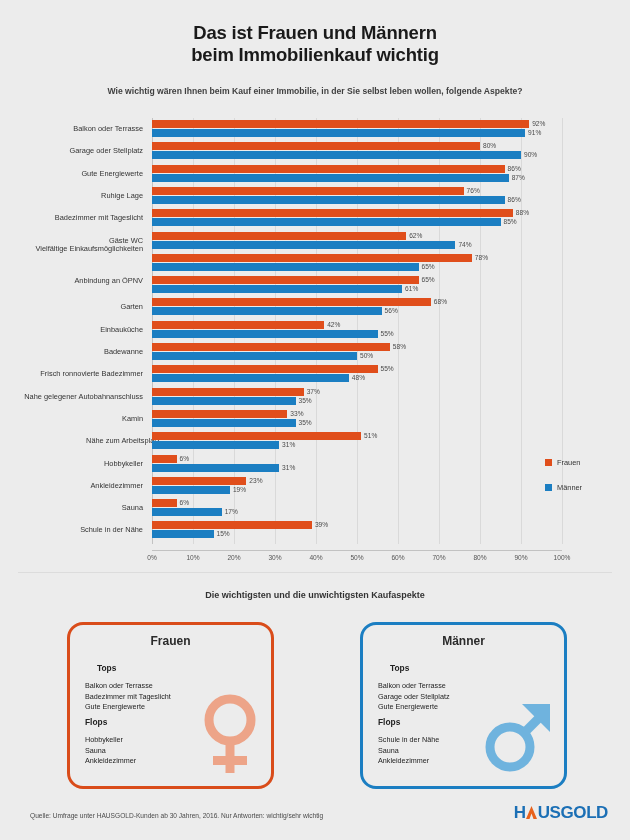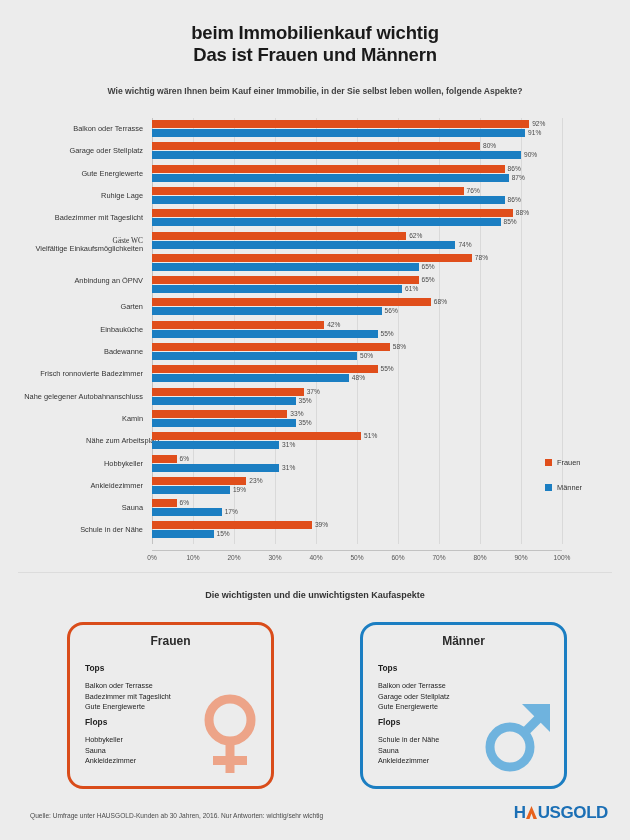--- a/index.html
+++ b/index.html
@@ -79,21 +79,21 @@
   }
   .panel.f{left:67px;border:3px solid #d94c1a;}
   .panel.m{left:360px;border:3px solid #1b7ec2;}
   .panel h3{
     margin:0;padding-top:9px;text-align:center;
     font-size:12px;font-weight:bold;color:#2b2b2b;
   }
   .panel .sub{
     position:absolute;left:15px;font-size:8.4px;font-weight:bold;color:#222;
   }
-  .panel .sub.tops{top:38px;}
+  .panel .sub.tops{top:38px;margin-left:12px;}
   .panel .sub.flops{top:92px;}
   .panel ul{
     position:absolute;left:15px;margin:0;padding:0;list-style:none;
   }
   .panel ul.tops{top:56px;}
   .panel ul.flops{top:110px;}
   .panel li{font-size:7.2px;color:#222;line-height:10.5px;white-space:nowrap;}
   .gsym{position:absolute;right:10px;bottom:6px;}
 
   
@@ -109,22 +109,22 @@
     display:inline-block;width:11px;height:13px;position:relative;
     margin:0 0.5px;transform:translateY(1px);
   }
 </style>
 </head>
 <body>
 
 <div class="sheet">
 
   <div class="title">
+    <div>Das ist Frauen und Männern</div>
     <div>beim Immobilienkauf wichtig</div>
-    <div>Das ist Frauen und Männern</div>
   </div>
 
   <div class="subtitle">Wie wichtig wären Ihnen beim Kauf einer Immobilie, in der Sie selbst leben wollen, folgende Aspekte?</div>
 
   <div id="chart">
     <div class="plot" id="plot">
         <div class="gridline zero" style="left: 0px;"></div>
         <div class="gridline" style="left: 41px;"></div>
         <div class="gridline" style="left: 82px;"></div>
         <div class="gridline" style="left: 123px;"></div>
@@ -153,21 +153,21 @@
         <div class="cat" style="left: -152px; top: 72.9px;">Ruhige Lage</div>
         <div class="bar f" style="left: 0px; top: 68.9px; width: 311.6px;"></div>
         <div class="vlabel" style="left: 314.6px; top: 68.9px;">76%</div>
         <div class="bar m" style="left: 0px; top: 77.9px; width: 352.6px;"></div>
         <div class="vlabel" style="left: 355.6px; top: 77.9px;">86%</div>
         <div class="cat" style="left: -152px; top: 95.2px;">Badezimmer mit Tageslicht</div>
         <div class="bar f" style="left: 0px; top: 91.2px; width: 360.8px;"></div>
         <div class="vlabel" style="left: 363.8px; top: 91.2px;">88%</div>
         <div class="bar m" style="left: 0px; top: 100.2px; width: 348.5px;"></div>
         <div class="vlabel" style="left: 351.5px; top: 100.2px;">85%</div>
-        <div class="cat" style="left: -152px; top: 117.5px; font-family: Liberation Serif, serif;">Gäste WC</div>
+        <div class="cat" style="left: -152px; top: 117.5px;">Gäste WC</div>
         <div class="bar f" style="left: 0px; top: 113.5px; width: 254.2px;"></div>
         <div class="vlabel" style="left: 257.2px; top: 113.5px;">62%</div>
         <div class="bar m" style="left: 0px; top: 122.5px; width: 303.4px;"></div>
         <div class="vlabel" style="left: 306.4px; top: 122.5px;">74%</div>
         <div class="cat" style="left: -152px; top: 126px;">Vielfältige Einkaufsmöglichkeiten</div>
         <div class="bar f" style="left: 0px; top: 135.8px; width: 319.8px;"></div>
         <div class="vlabel" style="left: 322.8px; top: 135.8px;">78%</div>
         <div class="bar m" style="left: 0px; top: 144.8px; width: 266.5px;"></div>
         <div class="vlabel" style="left: 269.5px; top: 144.8px;">65%</div>
         <div class="cat" style="left: -152px; top: 158px;">Anbindung an ÖPNV</div>

